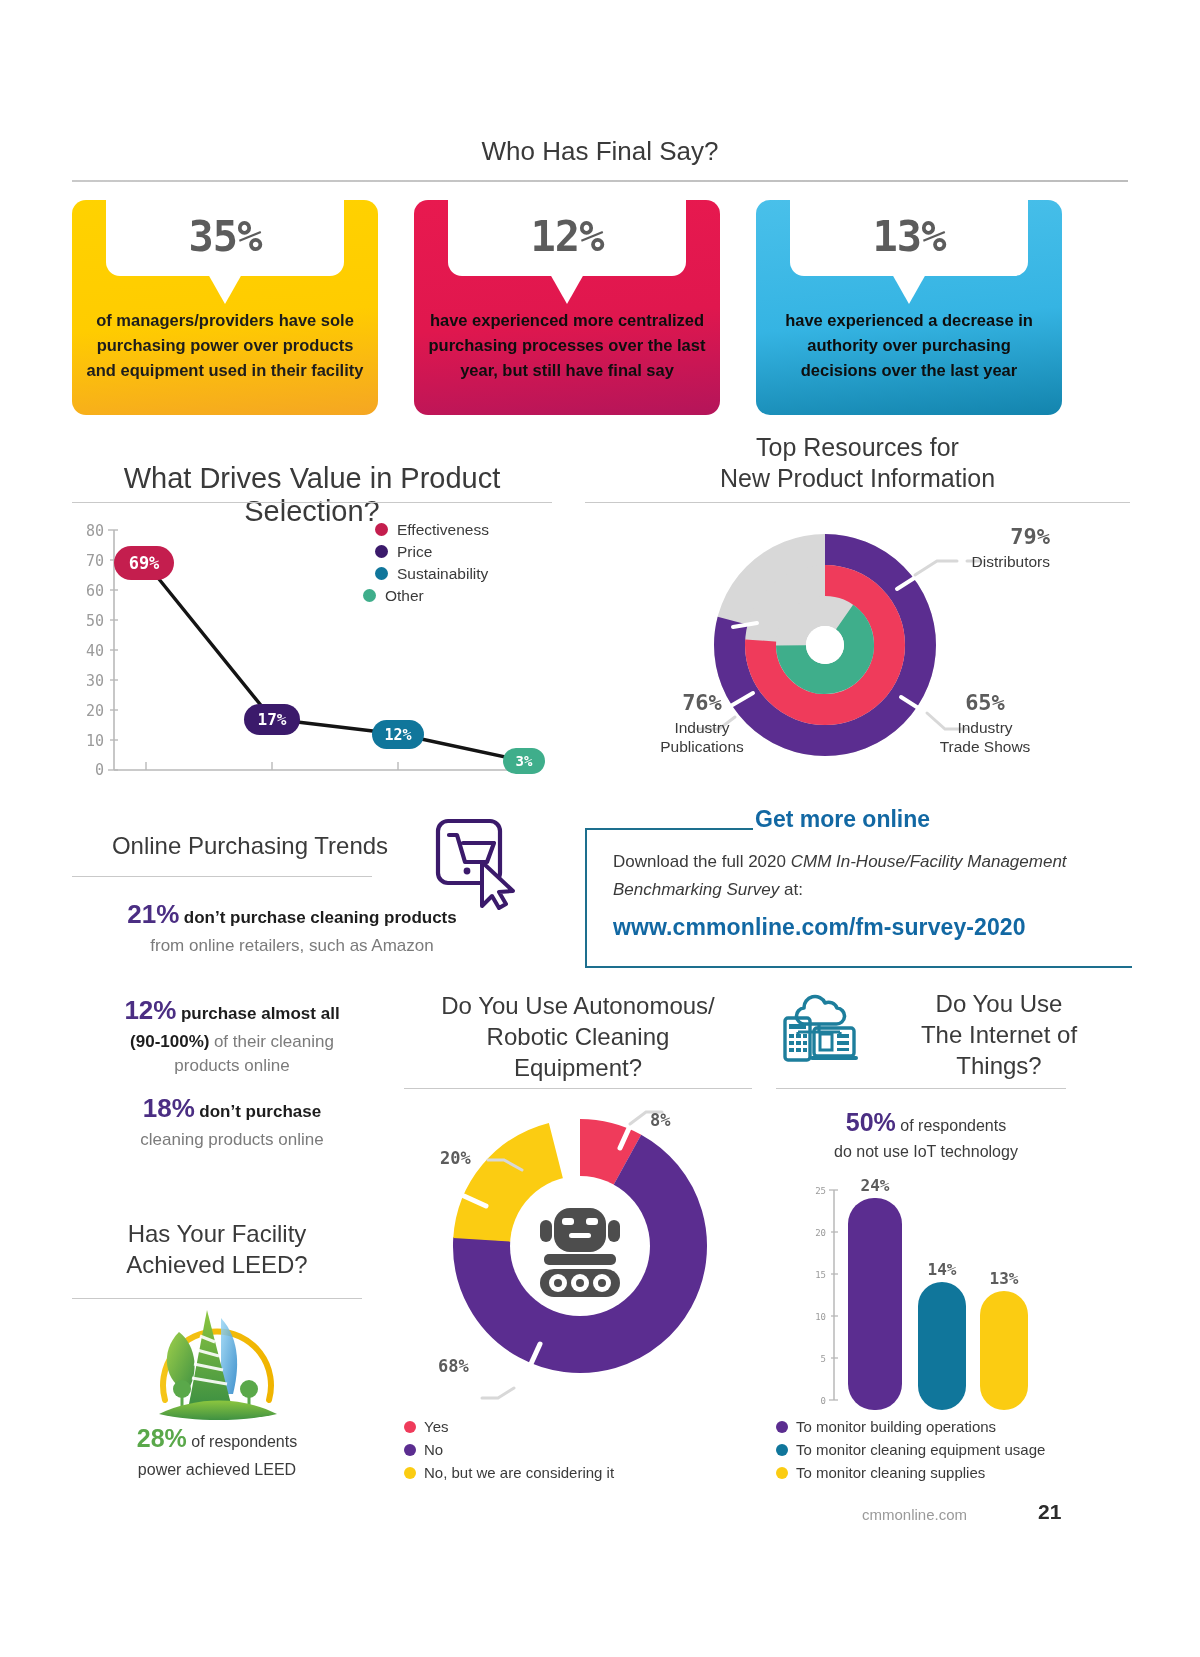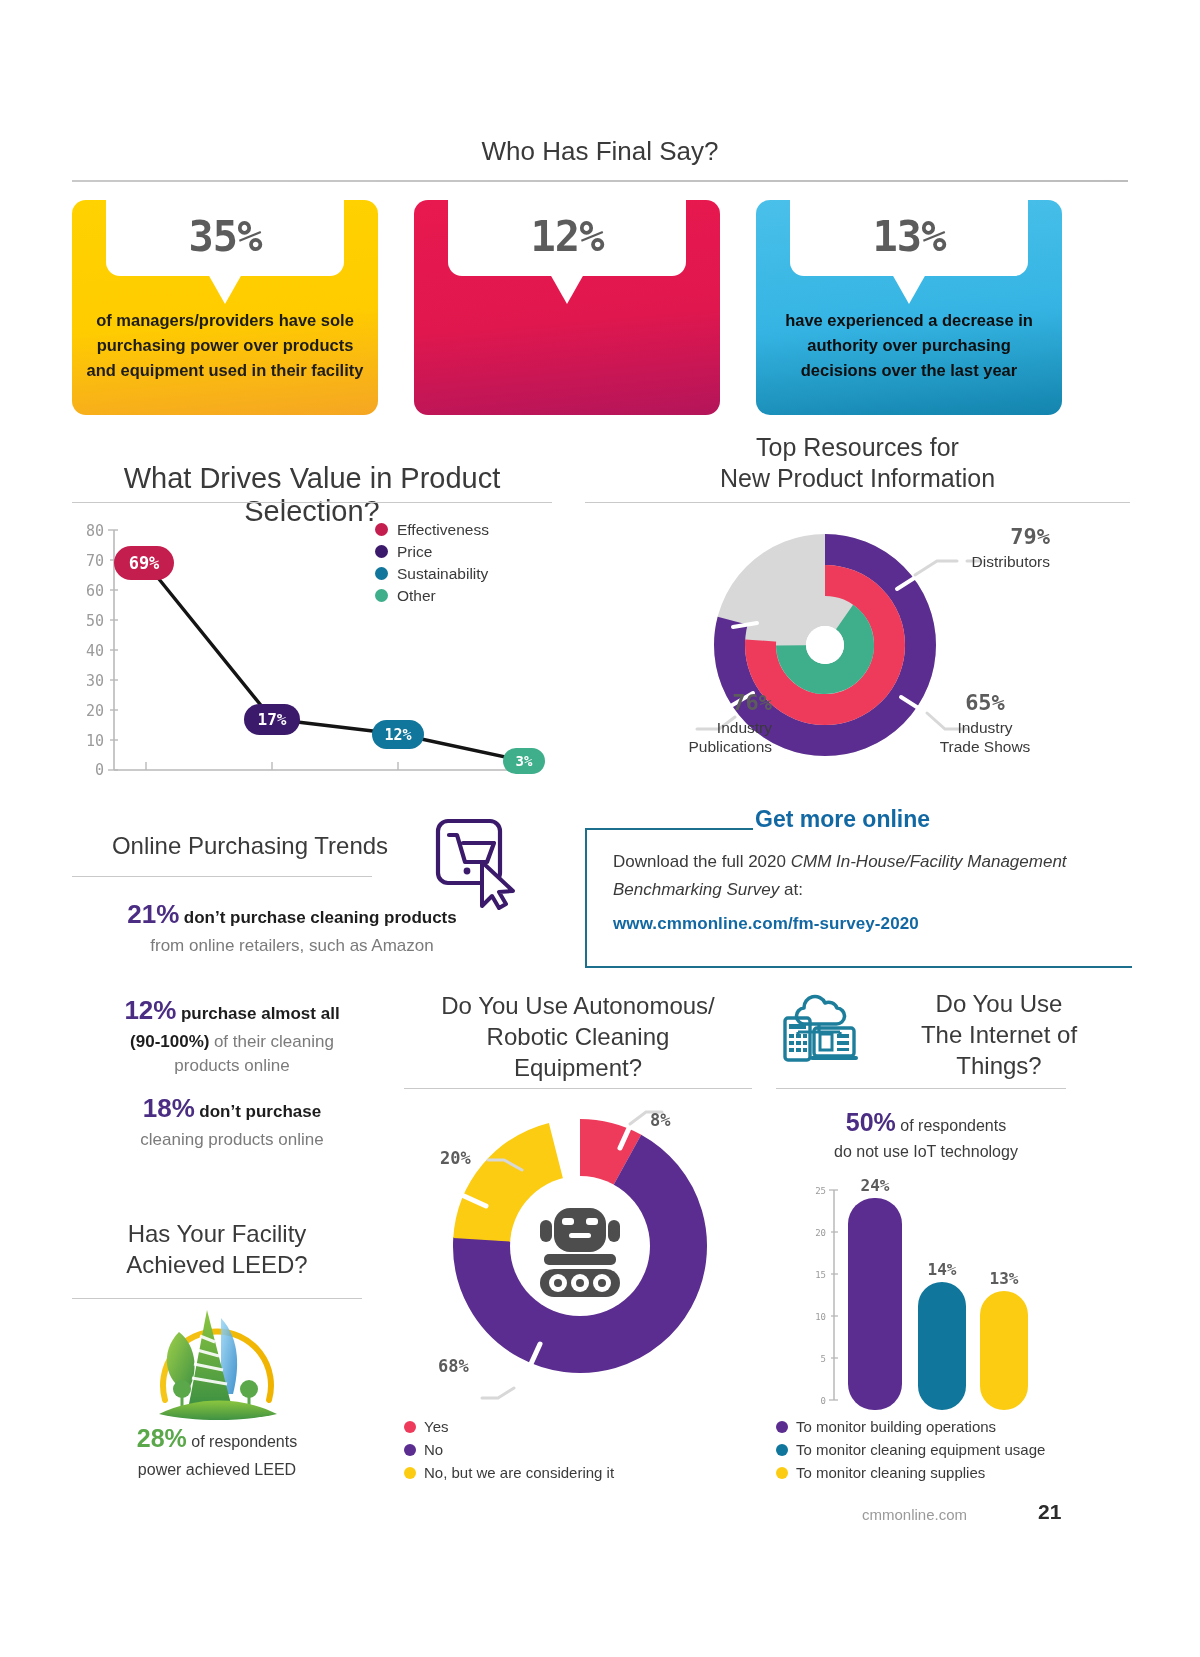--- a/index.html
+++ b/index.html
@@ -47,21 +47,21 @@
   .stat .b{font-size:17px;font-weight:700;color:#1d1d1d;}
   .stat .g{font-size:17px;color:#7b7b7b;}
 
   
   #gmo{position:absolute;left:585px;top:806px;width:545px;height:160px;}
   #gmo-border{position:absolute;left:0;top:22px;width:545px;height:138px;border-left:2px solid #1d6f8e;border-bottom:2px solid #1d6f8e;}
   #gmo-dash{position:absolute;left:0;top:22px;width:168px;height:2px;background:#1d6f8e;}
   #gmo-title{position:absolute;left:170px;top:0px;font-size:23px;font-weight:700;color:#1268a3;}
   #gmo-body{position:absolute;left:28px;top:42px;width:500px;font-size:17px;color:#3a3a3a;line-height:1.65;}
   #gmo-body i{font-style:italic;}
-  #gmo-url{position:absolute;left:28px;top:108px;font-size:17px;font-weight:700;color:#1268a3;letter-spacing:.1px;}
+  #gmo-url{position:absolute;left:28px;top:108px;font-size:23px;font-weight:700;color:#1268a3;letter-spacing:.1px;}
 
   
   #robo-title{position:absolute;left:398px;top:990px;width:360px;text-align:center;font-size:24px;color:#3a3a3a;line-height:1.3;}
   #robo-rule{position:absolute;left:404px;top:1088px;width:348px;height:1px;background:#c9c9c9;}
   #robodonut{position:absolute;left:404px;top:1098px;width:348px;height:320px;}
   .rlab{position:absolute;font-size:17px;font-weight:700;color:#5c5c5c;font-family:"DejaVu Sans Mono",monospace;}
   #robo-legend{position:absolute;left:404px;top:1416px;width:350px;}
   .legrow{font-size:15px;color:#3a3a3a;line-height:1.52;white-space:nowrap;}
   .legrow .dot{display:inline-block;width:12px;height:12px;border-radius:50%;margin-right:8px;vertical-align:-1px;}
 
@@ -104,20 +104,21 @@
       <div class="pct">35%</div>
       <div class="body">of managers/providers have sole purchasing power over products and equipment used in their facility</div>
     </div>
 
     <div class="card" id="card-pink">
       <div class="notch">
         <div class="bubble"></div>
           <div class="tail"></div>
       </div>
       <div class="pct">12%</div>
+      <div class="body">have experienced more centralized purchasing processes over the last year, but still have final say</div>
     </div>
 
     <div class="card" id="card-blue">
       <div class="notch">
         <div class="bubble"></div>
           <div class="tail"></div>
       </div>
       <div class="pct">13%</div>
       <div class="body">have experienced a decrease in authority over purchasing decisions over the last year</div>
     </div>
@@ -182,21 +183,21 @@
 
   <div class="lgd" style="left:375px;top:521px;">
     <span class="dot" style="background:#c41e4e"></span><span>Effectiveness</span>
   </div>
   <div class="lgd" style="left:375px;top:543px;">
     <span class="dot" style="background:#3b1a6b"></span><span>Price</span>
   </div>
   <div class="lgd" style="left:375px;top:565px;">
     <span class="dot" style="background:#10769b"></span><span>Sustainability</span>
   </div>
-  <div class="lgd" style="left:375px;top:587px;">
+  <div class="lgd" style="left:363px;top:587px;">
     <span class="dot" style="background:#3fae8b"></span><span>Other</span>
   </div>
 
   <div id="res-title">
     <span>Top Resources for</span><br>
     <span>New Product Information</span>
   </div>
   <div id="res-rule"></div>
 
   <svg id="resdonut" viewBox="0 0 545 290">
@@ -235,21 +236,21 @@
     <div class="p">79%</div>
     <div class="n">Distributors</div>
   </div>
   <div class="donut-lab" style="left:920px;top:690px;width:130px;text-align:center;">
     <div class="p">65%</div>
     <div class="n">
       <span>Industry</span><br>
       <span>Trade Shows</span>
     </div>
   </div>
-  <div class="donut-lab" style="left:632px;top:690px;width:140px;text-align:right;">
+  <div class="donut-lab" style="left:632px;top:690px;width:140px;text-align:center;">
     <div class="p">76%</div>
     <div class="n">
       <span>Industry</span><br>
       <span>Publications</span>
     </div>
   </div>
 
   <div id="opt-title">Online Purchasing Trends</div>
   <div id="opt-rule"></div>
 

